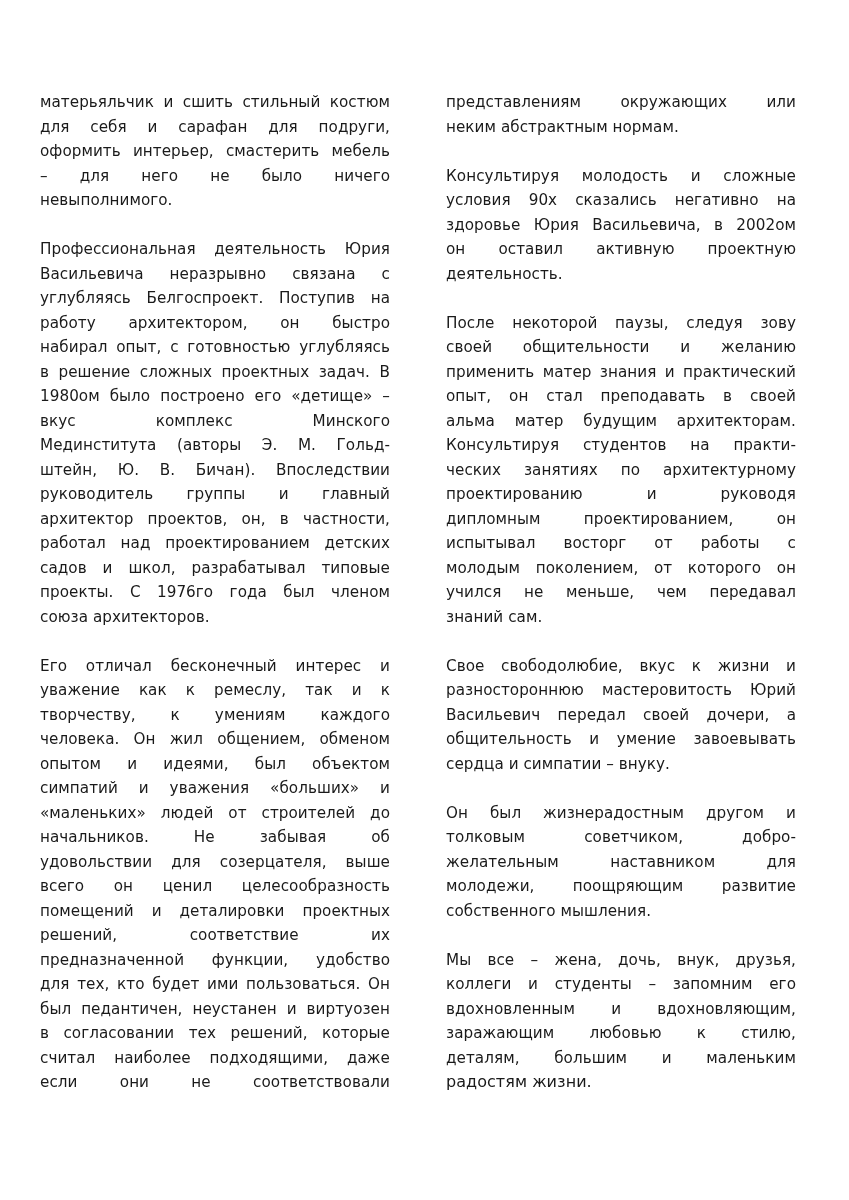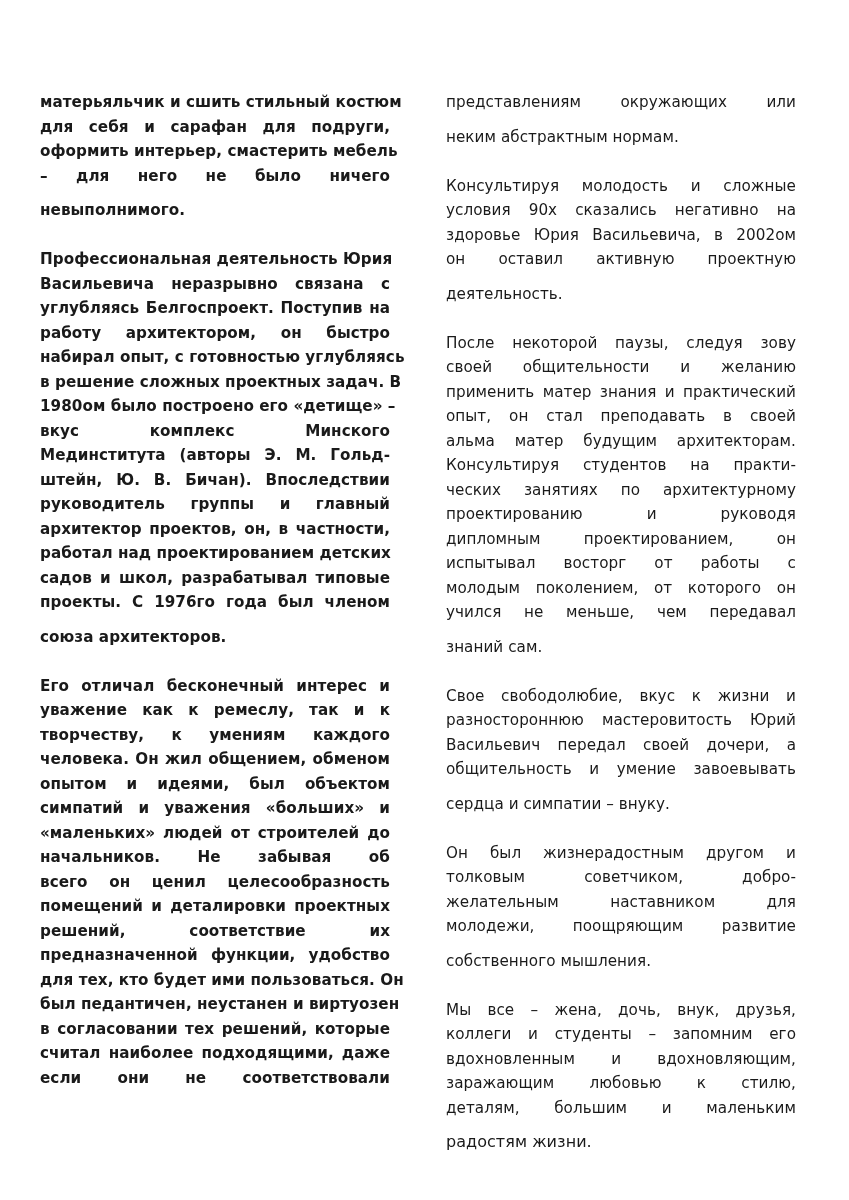--- a/index.html
+++ b/index.html
@@ -21,42 +21,41 @@
       top: 0;
       width: 849px;
       height: 1200px;
       background: #ffffff;
     }
     .column {
       position: absolute;
       top: 90px;
       width: 350px;
     }
-    .col-left { left: 40px; font-weight: bold; }
+    .col-left { left: 40px; }
     .col-right { left: 446px; }
     .para {
       margin: 0 0 24.5px 0;
       font-size: 15.2px;
       line-height: 24.5px;
       text-align: justify;
       text-align-last: left;
       letter-spacing: 0.05px;
       word-spacing: 0px;
       hyphens: manual;
     }
     .para .line {
       display: block;
       text-align: justify;
       text-align-last: justify;
       white-space: nowrap;
       height: 24.5px;
     }
     .para .line.last {
       text-align-last: left;
-      margin-top: 10px;
     }
     .para .line.small {
       font-size: 16px;
     }
   </style>
 </head>
 <body>
 
 <div class="page">
   <div class="column col-left">
@@ -87,20 +86,21 @@
       </p>
     <p class="para">
         <span class="line">Его отличал бесконечный интерес и</span>
         <span class="line">уважение как к ремеслу, так и к</span>
         <span class="line">творчеству, к умениям каждого</span>
         <span class="line">человека. Он жил общением, обменом</span>
         <span class="line">опытом и идеями, был объектом</span>
         <span class="line">симпатий и уважения «больших» и</span>
         <span class="line">«маленьких» людей от строителей до</span>
         <span class="line">начальников. Не забывая об</span>
+        <span class="line">удовольствии для созерцателя, выше</span>
         <span class="line">всего он ценил целесообразность</span>
         <span class="line">помещений и деталировки проектных</span>
         <span class="line">решений, соответствие их</span>
         <span class="line">предназначенной функции, удобство</span>
         <span class="line">для тех, кто будет ими пользоваться. Он</span>
         <span class="line">был педантичен, неустанен и виртуозен</span>
         <span class="line">в согласовании тех решений, которые</span>
         <span class="line">считал наиболее подходящими, даже</span>
         <span class="line">если они не соответствовали</span>
       </p>

